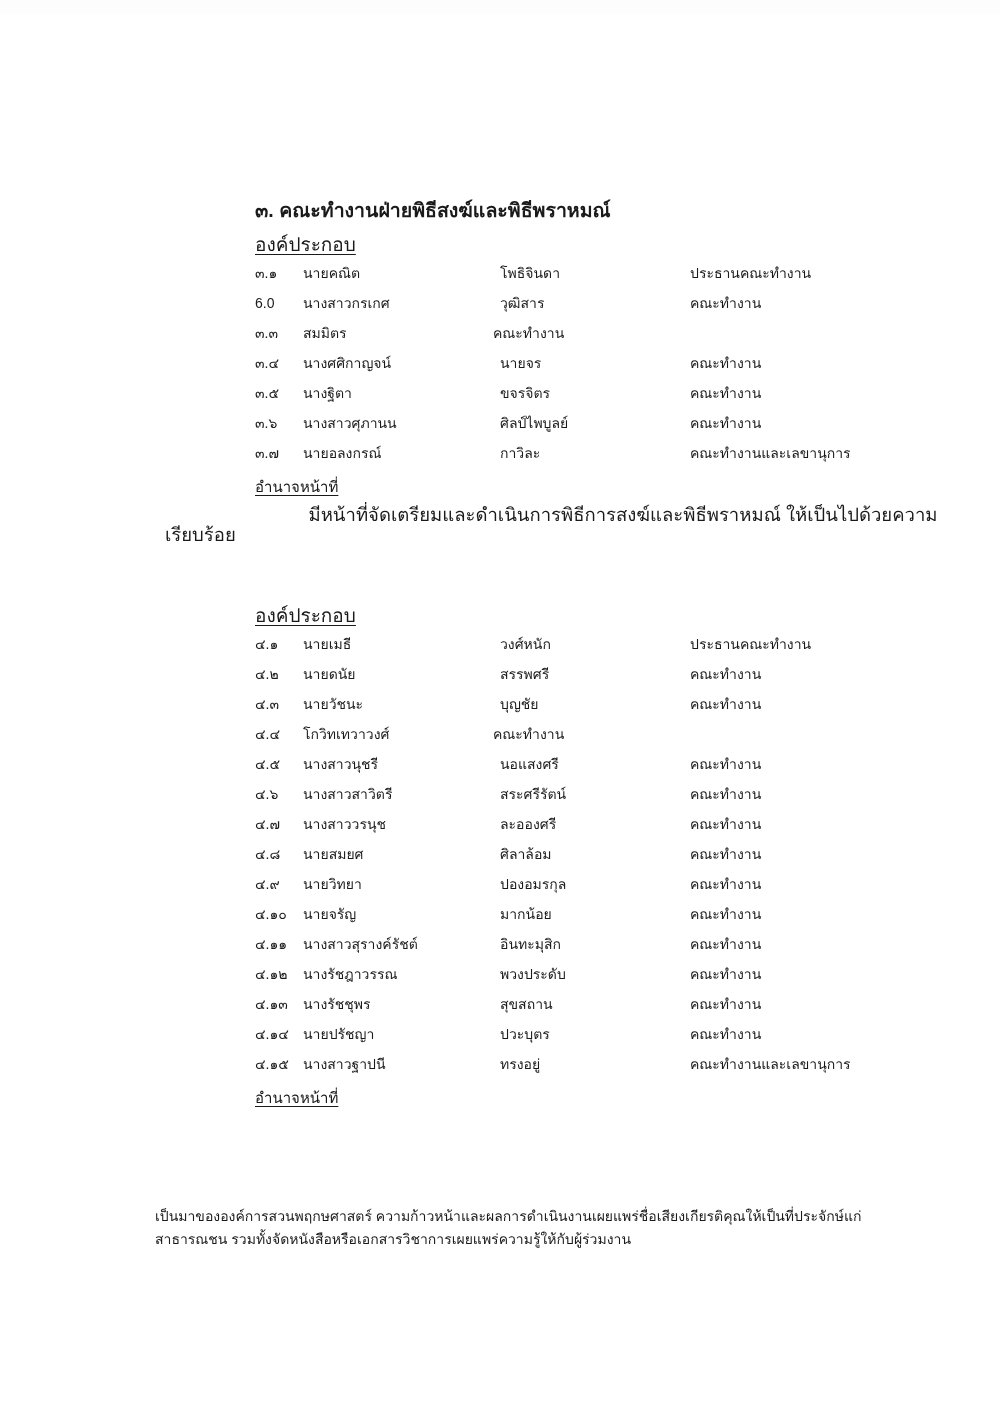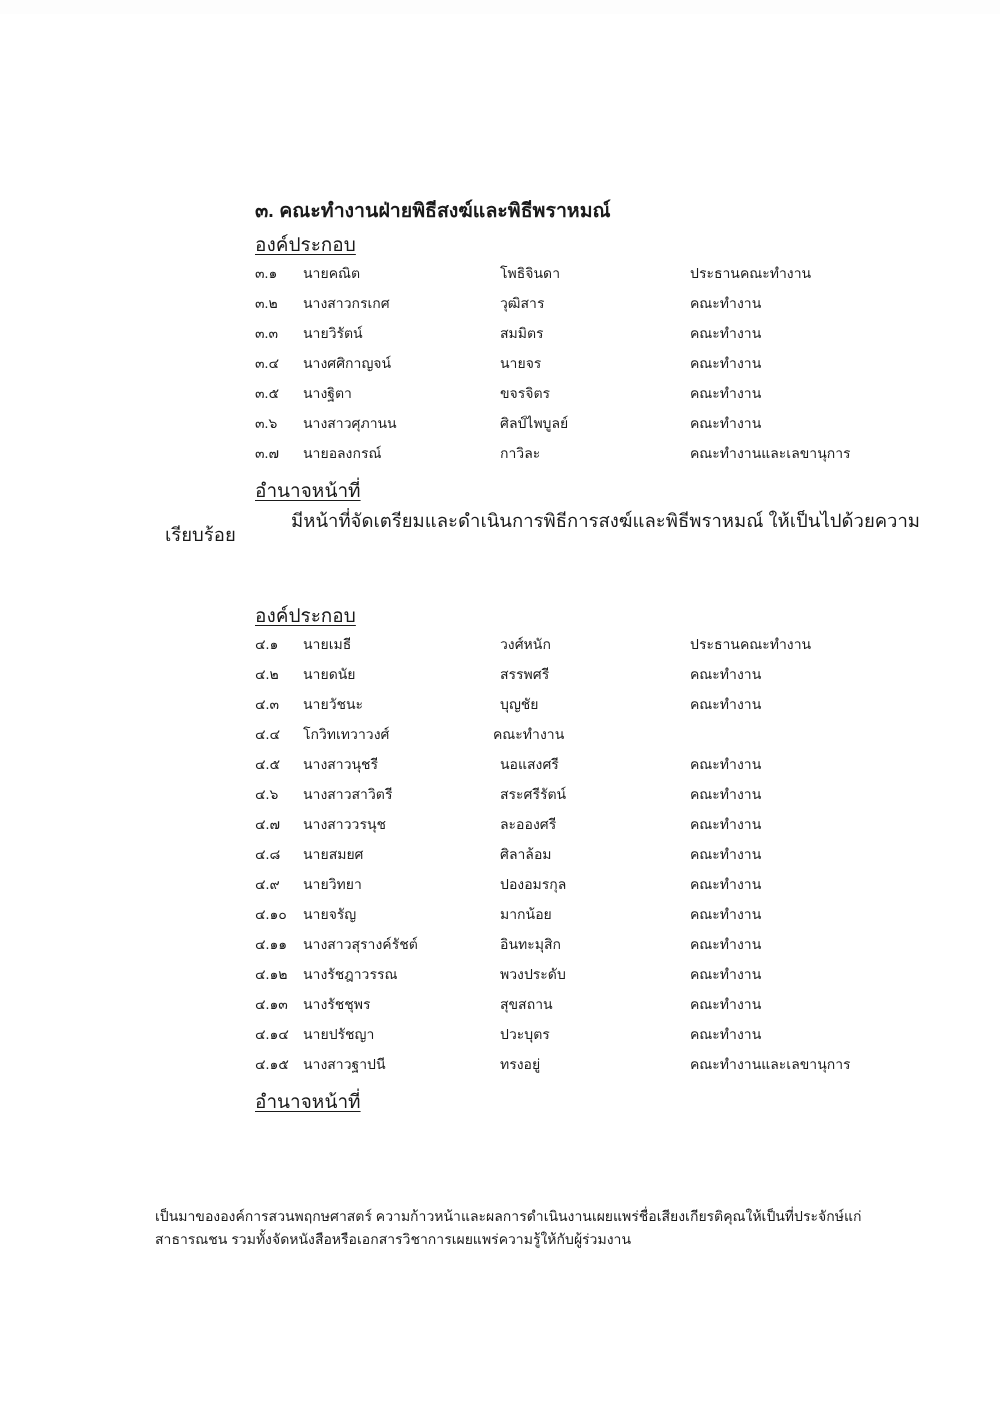--- a/index.html
+++ b/index.html
@@ -68,30 +68,31 @@
     flex: 0 0 197px;
   }
   .col-surname {
     width: 190px;
     flex: 0 0 190px;
   }
   .col-role {
     flex: 1 1 auto;
   }
   .duty-head {
-    font-size: 19px;
+    font-size: 15px;
     text-decoration: underline;
     text-underline-offset: 3px;
     display: inline-block;
     margin-top: 3px;
   }
   .duty-body {
     font-size: 18.5px;
     line-height: 1.62;
     margin-top: 1px;
+    text-align: center;
   }
   .indent-first {
     text-indent: 36px;
   }
   .hanging-word {
     position: absolute;
     left: 165px;
     font-size: 18.5px;
   }
   .full-width-para {
@@ -114,28 +115,27 @@
     <div class="sub-head">องค์ประกอบ</div>
 
     <div class="roster">
       <div class="roster-row">
         <span class="col-no">๓.๑</span>
         <span class="col-name">นายคณิต</span>
         <span class="col-surname">โพธิจินดา</span>
         <span class="col-role">ประธานคณะทำงาน</span>
       </div>
       <div class="roster-row">
-        <span class="col-no">๓.๒</span>
+        <span class="col-no">6.0</span>
         <span class="col-name">นางสาวกรเกศ</span>
         <span class="col-surname">วุฒิสาร</span>
         <span class="col-role">คณะทำงาน</span>
       </div>
       <div class="roster-row">
         <span class="col-no">๓.๓</span>
-        <span class="col-name">นายวิรัตน์</span>
         <span class="col-surname">สมมิตร</span>
         <span class="col-role">คณะทำงาน</span>
       </div>
       <div class="roster-row">
         <span class="col-no">๓.๔</span>
         <span class="col-name">นางศศิกาญจน์</span>
         <span class="col-surname">นายจร</span>
         <span class="col-role">คณะทำงาน</span>
       </div>
       <div class="roster-row">

